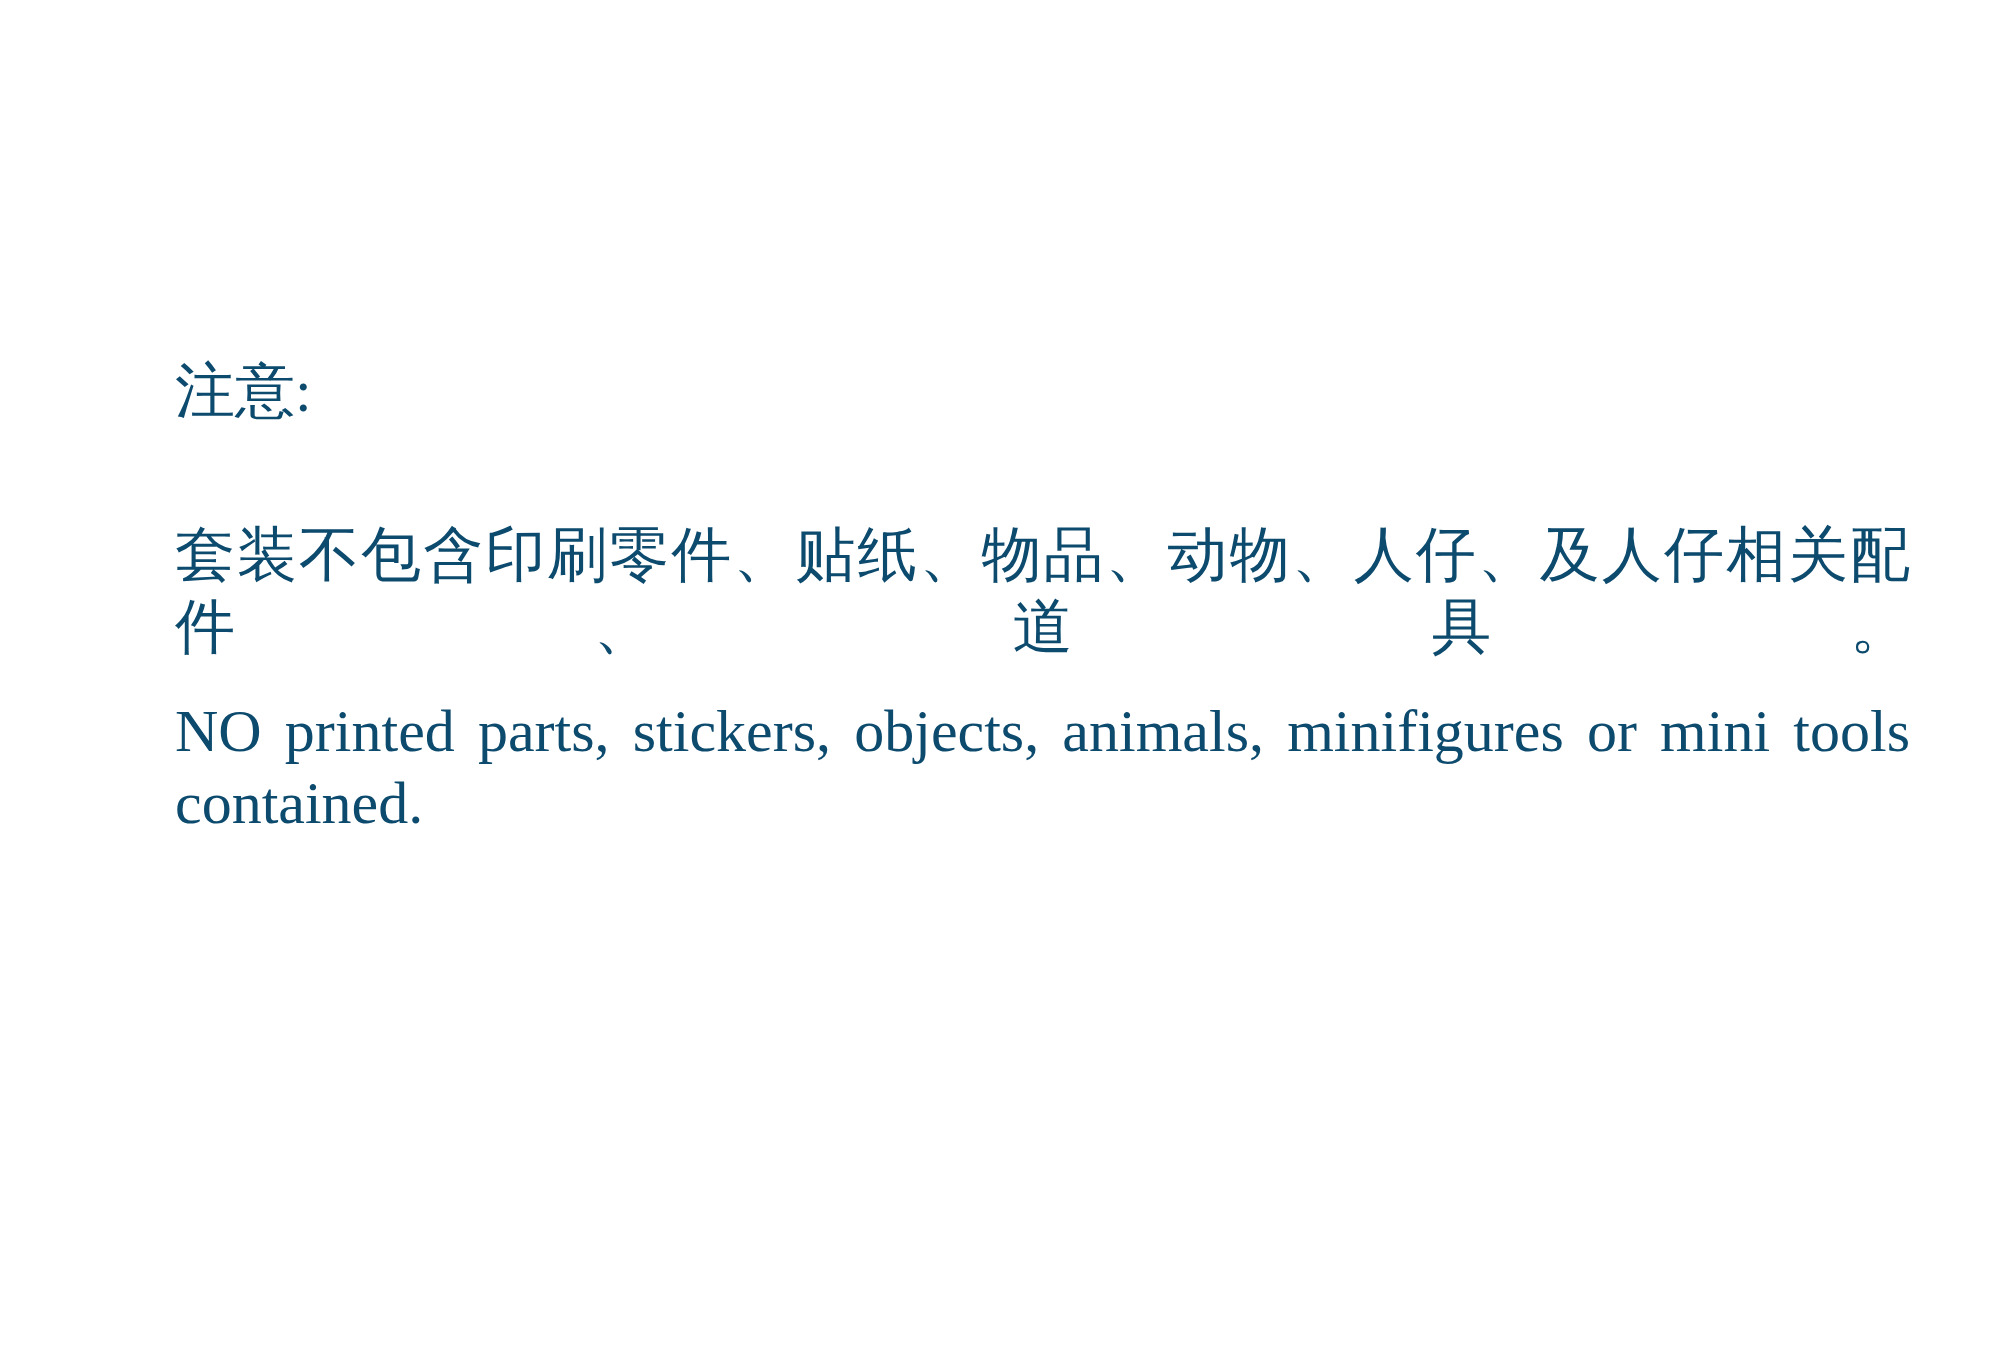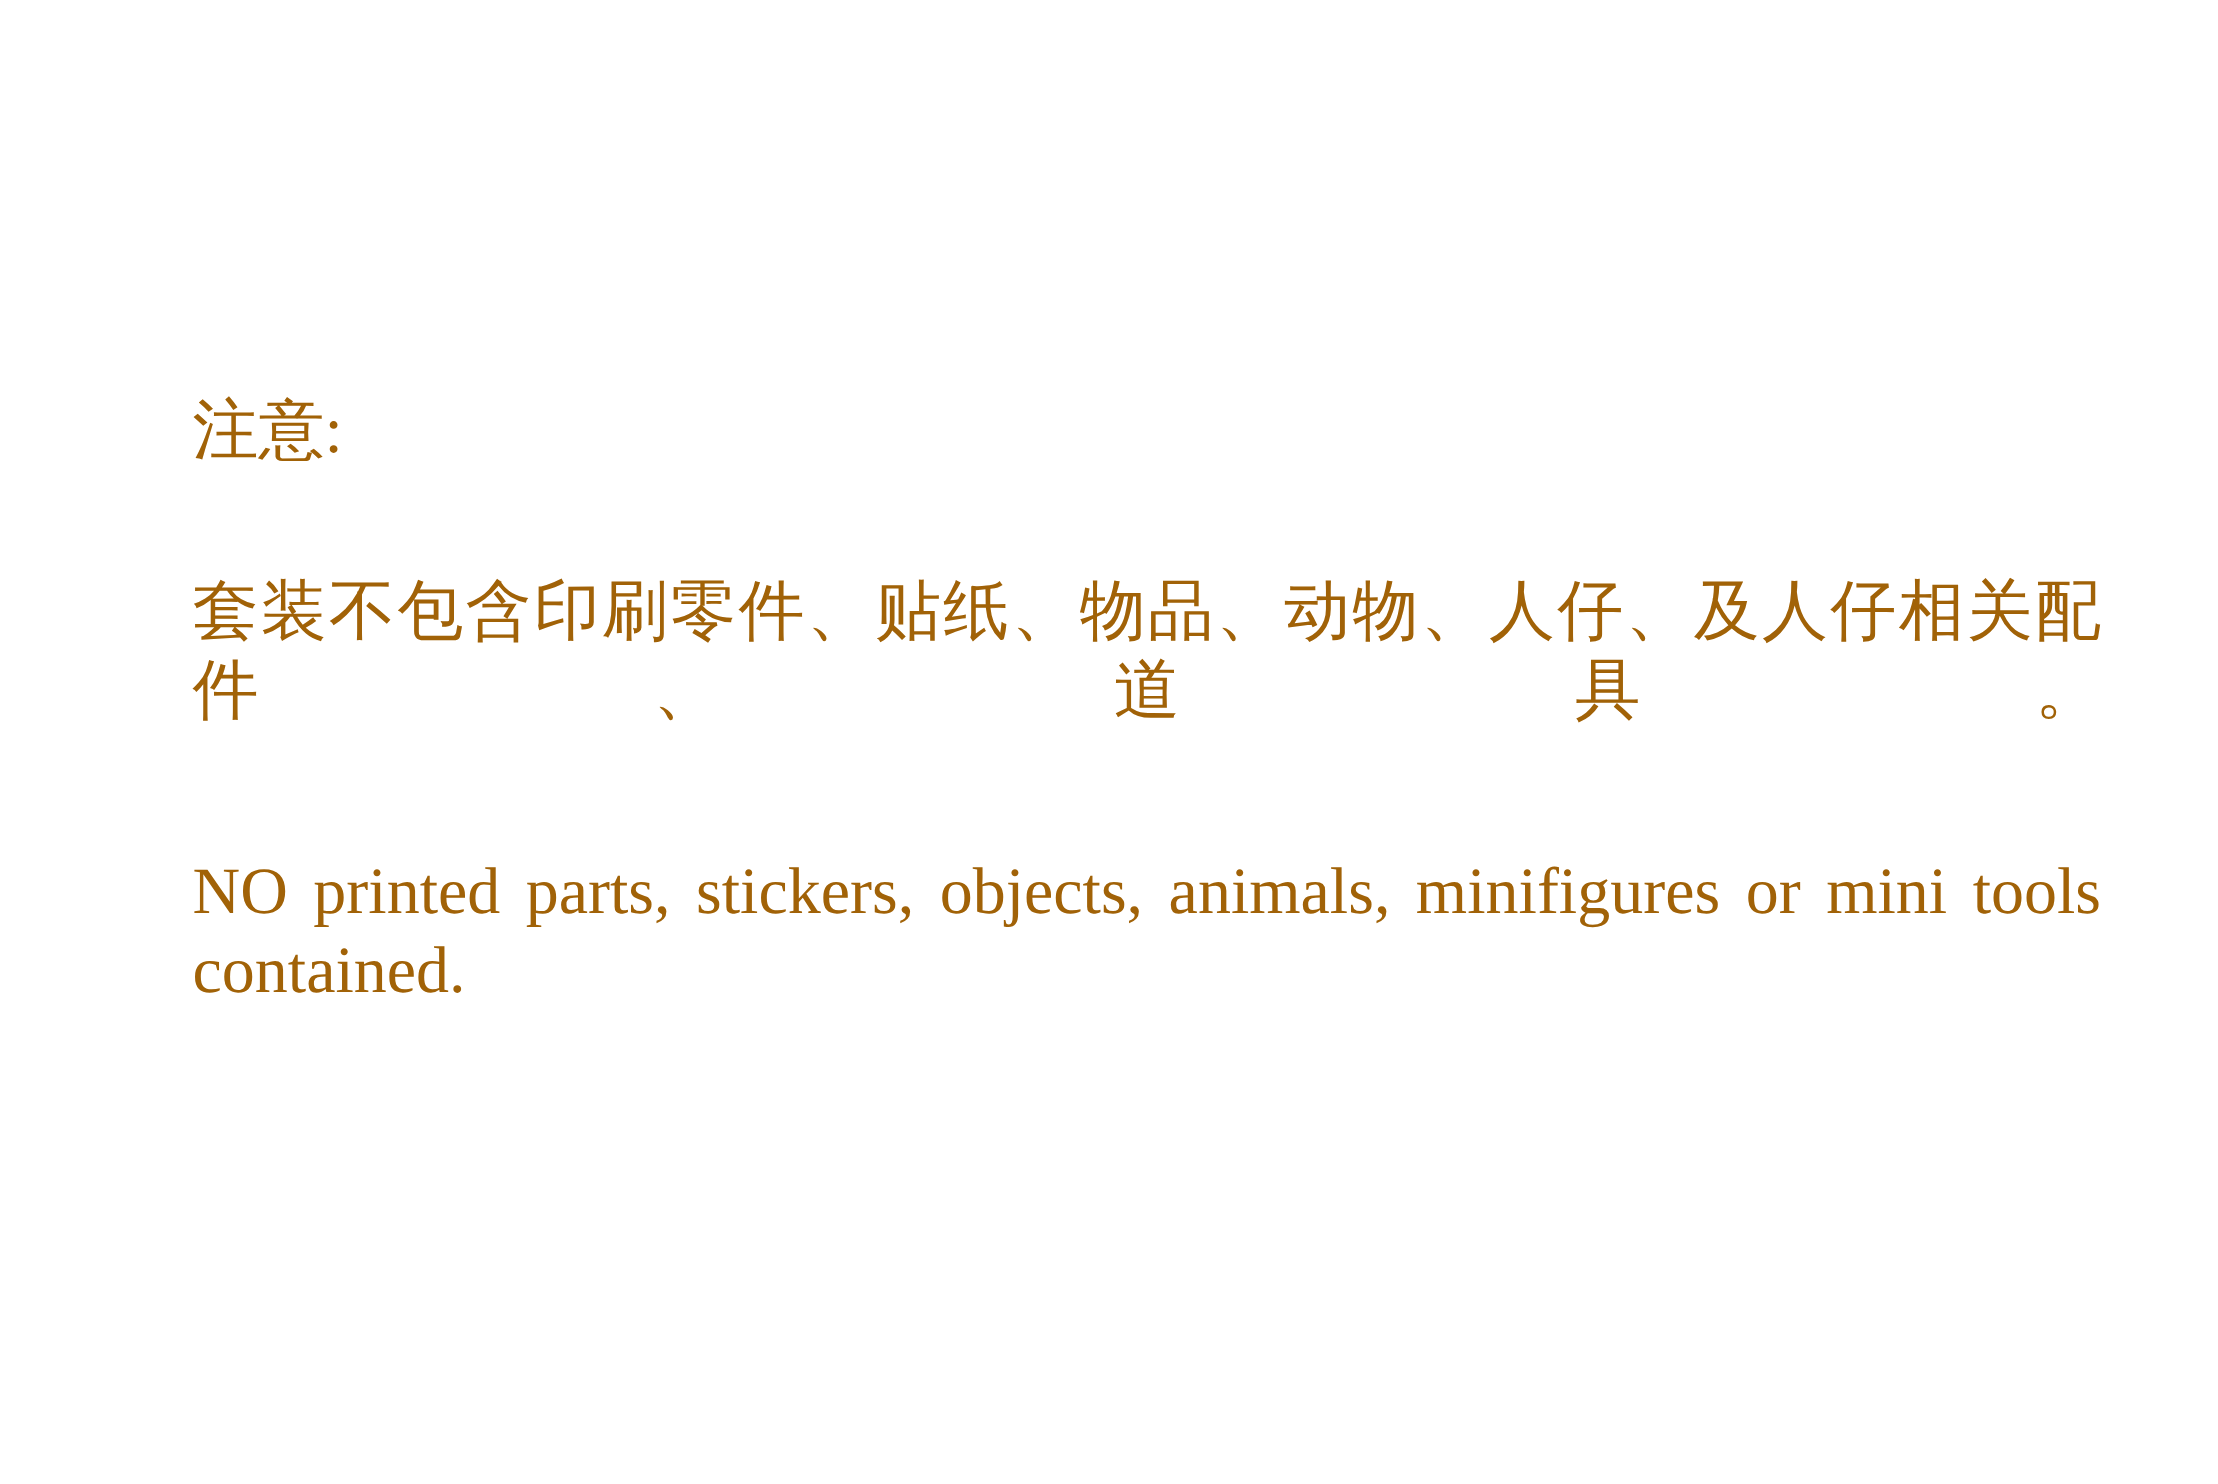--- a/index.html
+++ b/index.html
@@ -7,21 +7,21 @@
     padding: 0;
     background: #ffffff;
   }
   .page {
     position: relative;
     width: 2016px;
     height: 1349px;
     background: #ffffff;
     overflow: hidden;
     font-family: "Liberation Serif", "DejaVu Serif", serif;
-    color: #a16207;
+    color: #0c4a6e;
   }
   .content {
     position: absolute;
     left: 175px;
     top: 0;
     width: 1735px;
   }
   .line {
     font-size: 60px;
     line-height: 1.2;
@@ -34,21 +34,21 @@
   .body-cn {
     margin-top: 92px;
     white-space: normal;
     text-align: justify;
     text-align-last: justify;
   }
   .heading-en {
     margin-top: 80px;
   }
   .body-en {
-    margin-top: 111px;
+    margin-top: 32px;
     white-space: normal;
     text-align: justify;
     text-align-last: justify;
   }
 </style>
 </head>
 <body>
 
 <div class="page">
   <div class="content">

